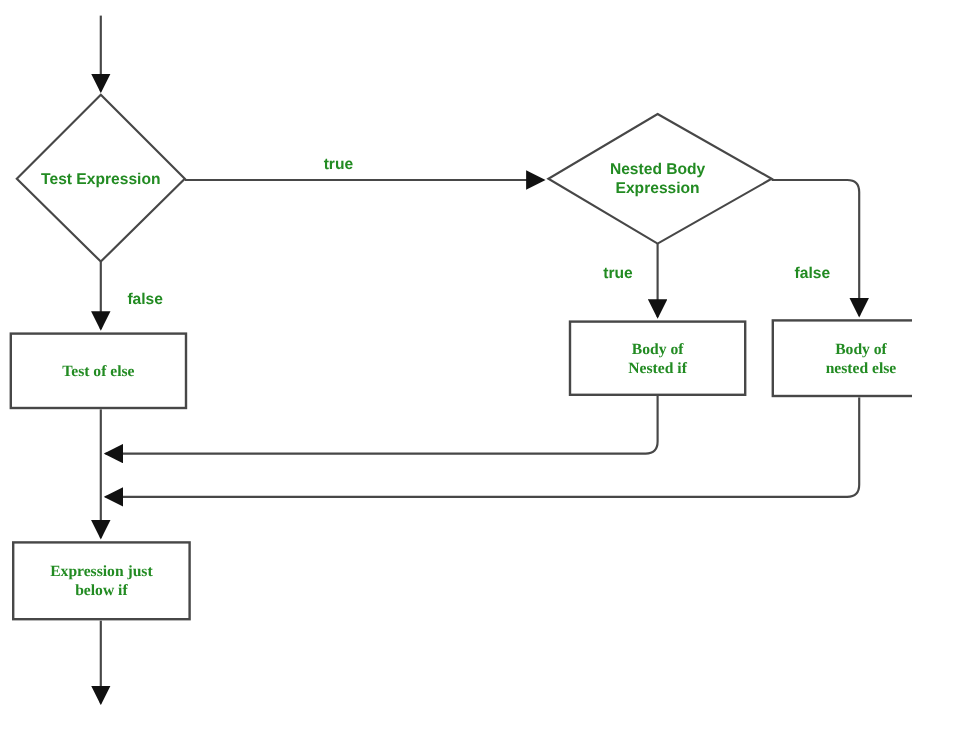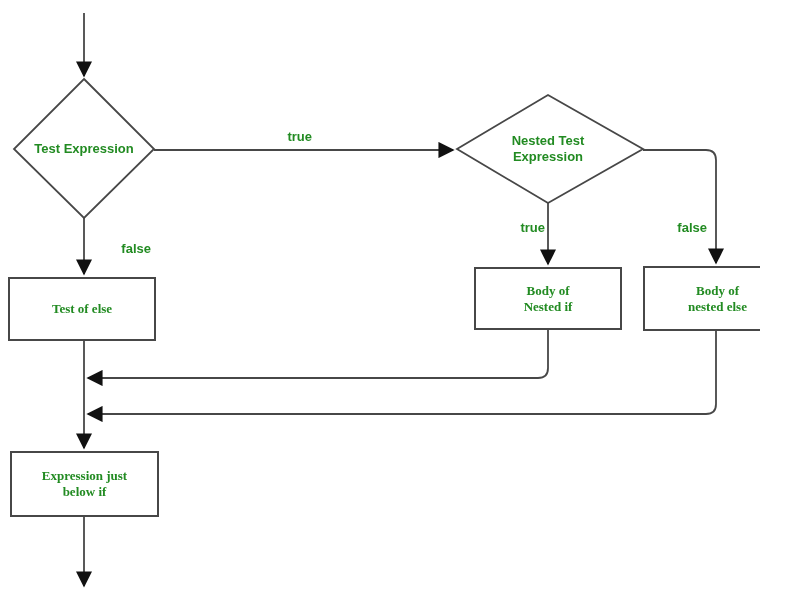--- a/index.html
+++ b/index.html
@@ -57,21 +57,21 @@
   }
   .diamond-label{
     position:absolute;
     display:flex;
     align-items:center;
     justify-content:center;
   }
   .edge-label{
     position:absolute;
     width:60px;
-    text-align:right;
+    text-align:center;
     color:var(--text-green);
     font-size:13px;
     font-weight:bold;
     line-height:16px;
   }
 </style>
 </head>
 <body>
 
 <div class="canvas">
@@ -104,21 +104,21 @@
     <path class="edge" d="M716,331 L716,404 Q716,414 706,414 L88,414" marker-end="url(#arrowhead-marker)"></path>
 
     <path class="edge" d="M84,517 L84,586" marker-end="url(#arrowhead-marker)"></path>
   </svg>
 
   <div class="diamond-label" style="left:14px;top:141px;width:140px;height:16px;">
     <span class="node-label">Test Expression</span>
   </div>
 
   <div class="diamond-label" style="left:463px;top:133px;width:170px;height:32px;">
-    <span class="node-label">Nested Test
+    <span class="node-label">Nested Body
 Expression</span>
   </div>
 
   <div class="rect-node" style="left:8px;top:277px;width:148px;height:64px;">
     <span class="node-label">Test of else</span>
   </div>
 
   <div class="rect-node" style="left:474px;top:267px;width:148px;height:63px;">
     <span class="node-label">Body of
 Nested if</span>

